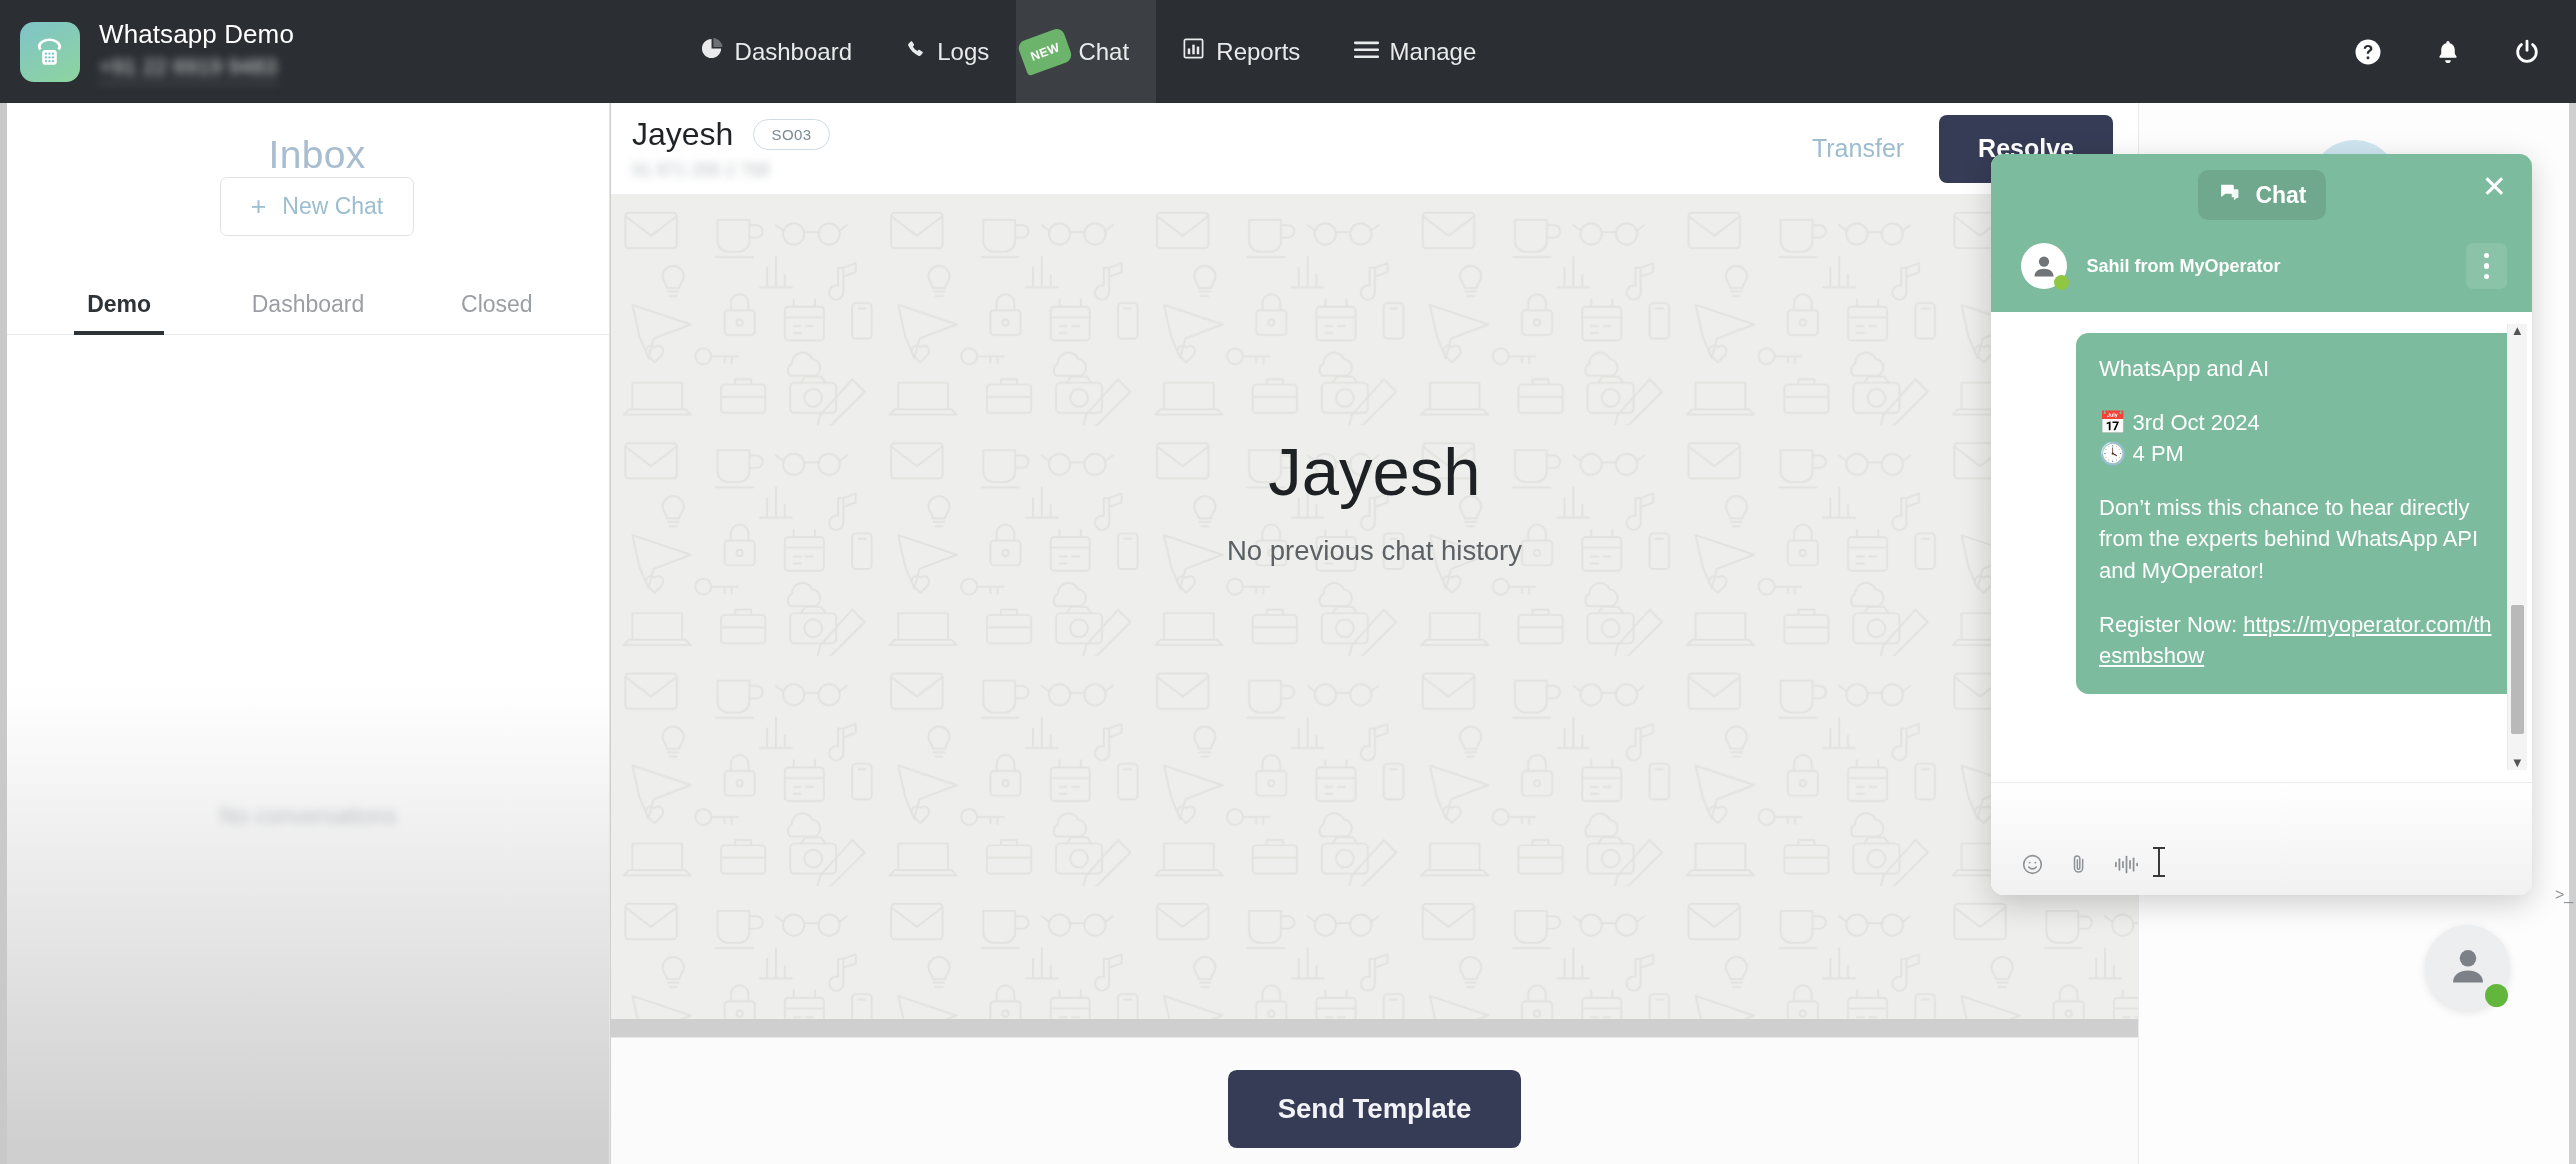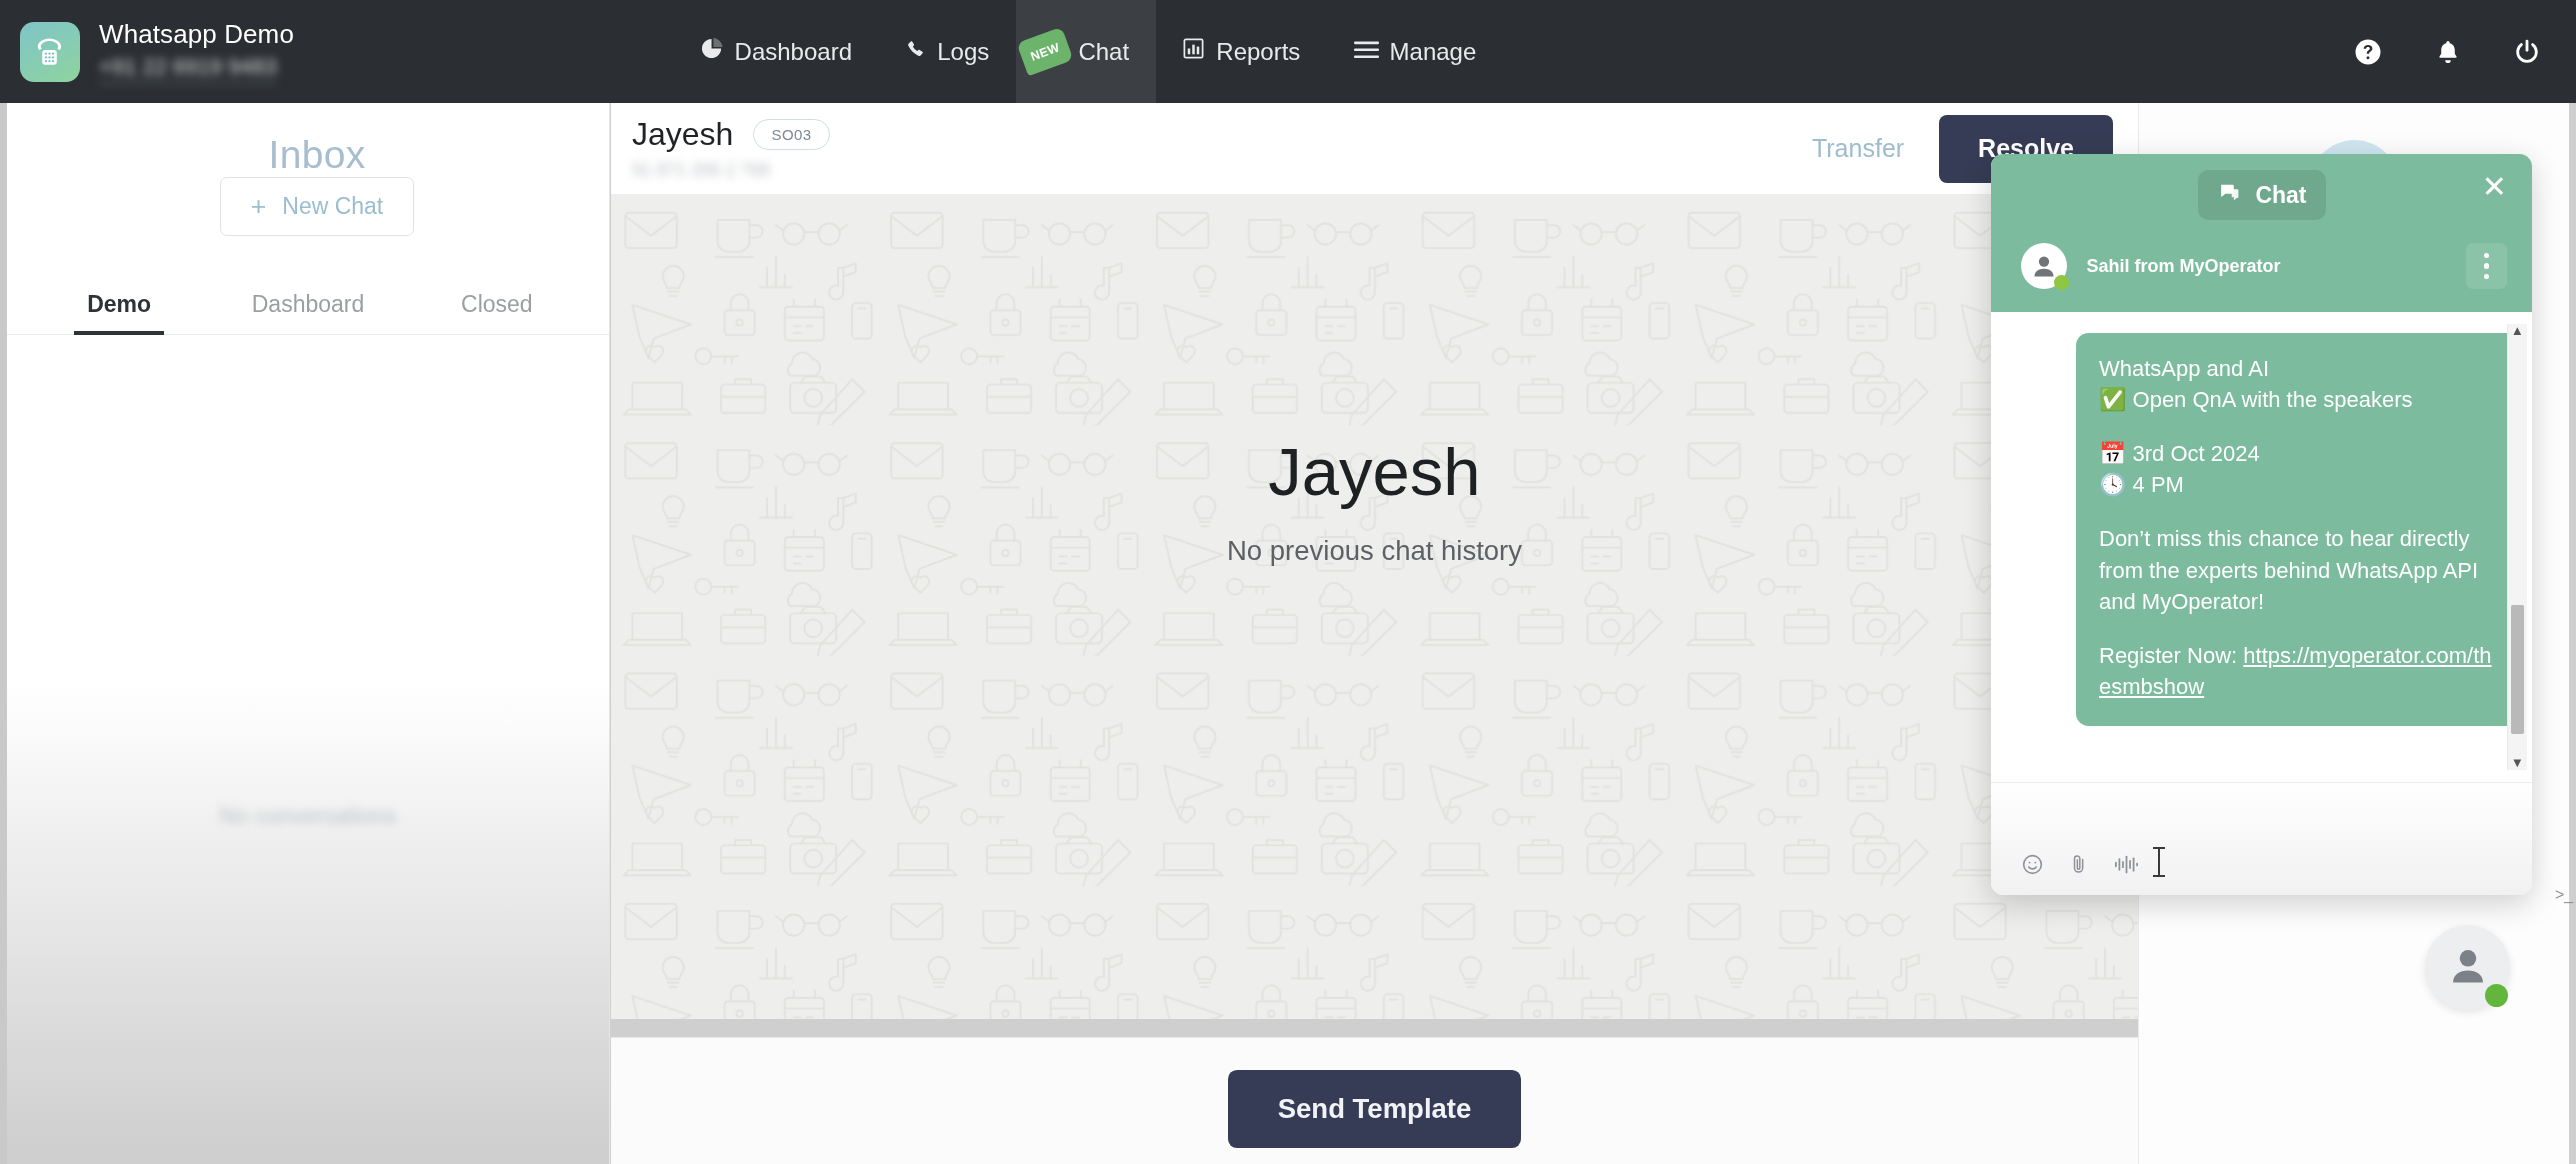--- a/index.html
+++ b/index.html
@@ -505,24 +505,20 @@
             <i></i>
             <i></i>
             <i></i>
           </div>
       </div>
     </div>
 
     <div class="w-msgs">
       <div class="bubble">
         <p>WhatsApp and AI</p>
-        <p>
-          <span class="emj">✅</span>
-          <span>Open QnA with the speakers</span>
-        </p>
         <div class="gap"></div>
         <p>
           <span class="emj">📅</span>
           <span>3rd Oct 2024</span>
         </p>
         <p>
           <span class="emj">🕓</span>
           <span>4 PM</span>
         </p>
         <div class="gap"></div>

